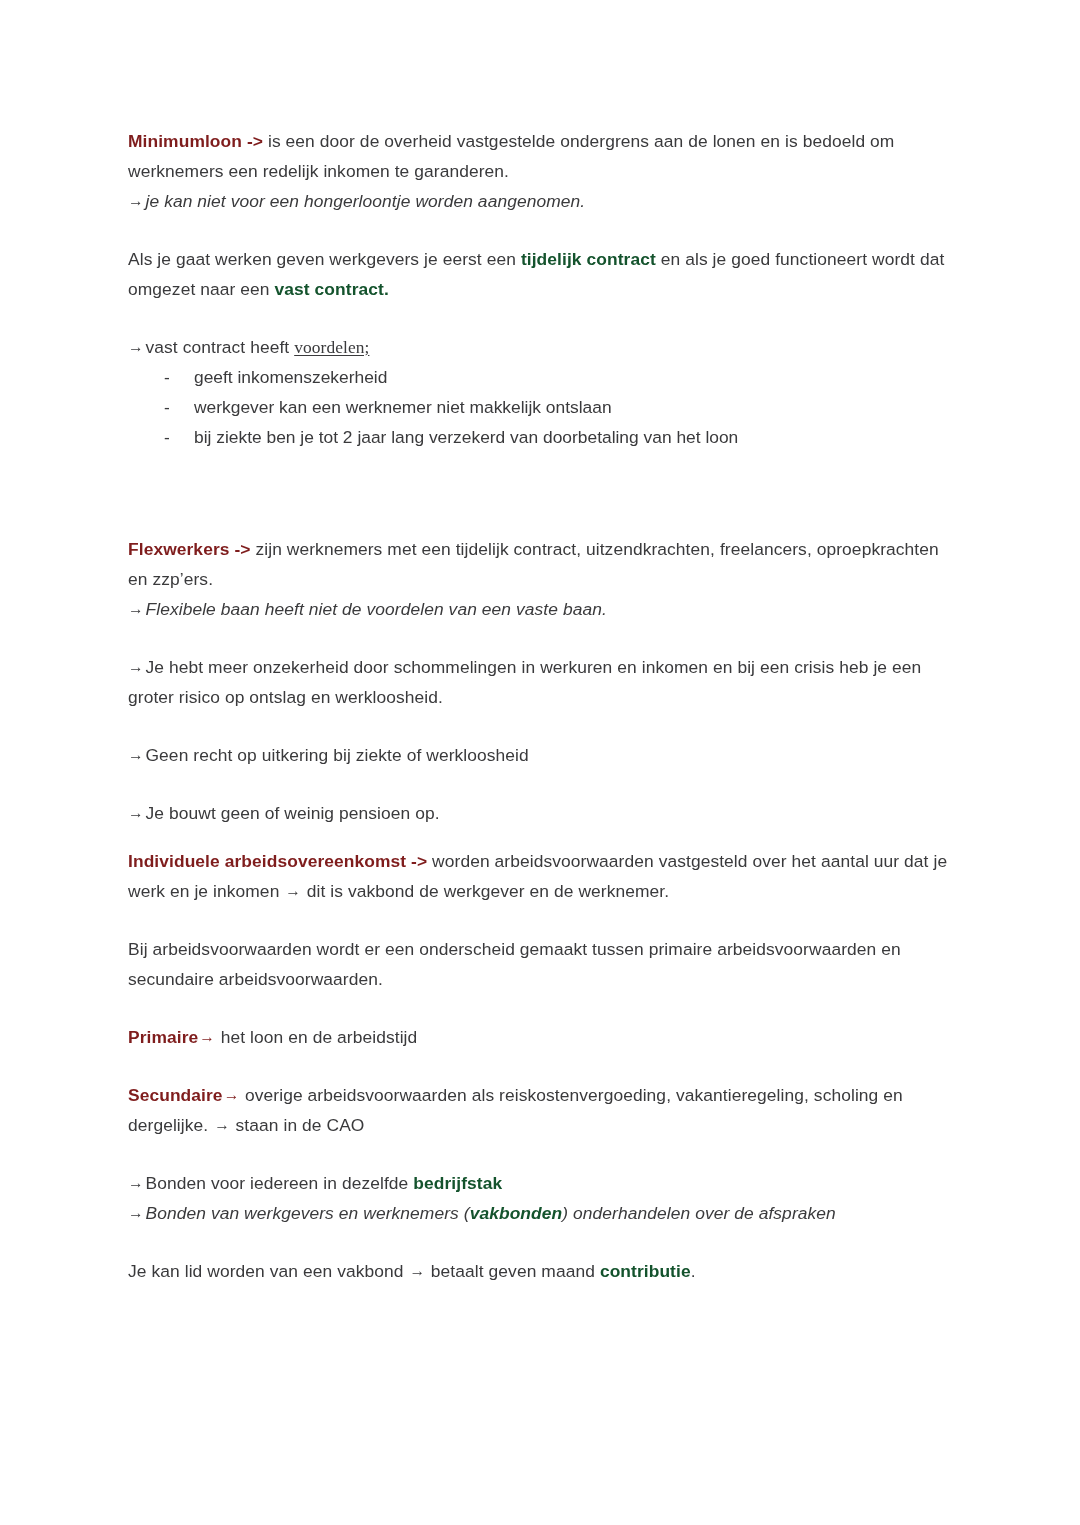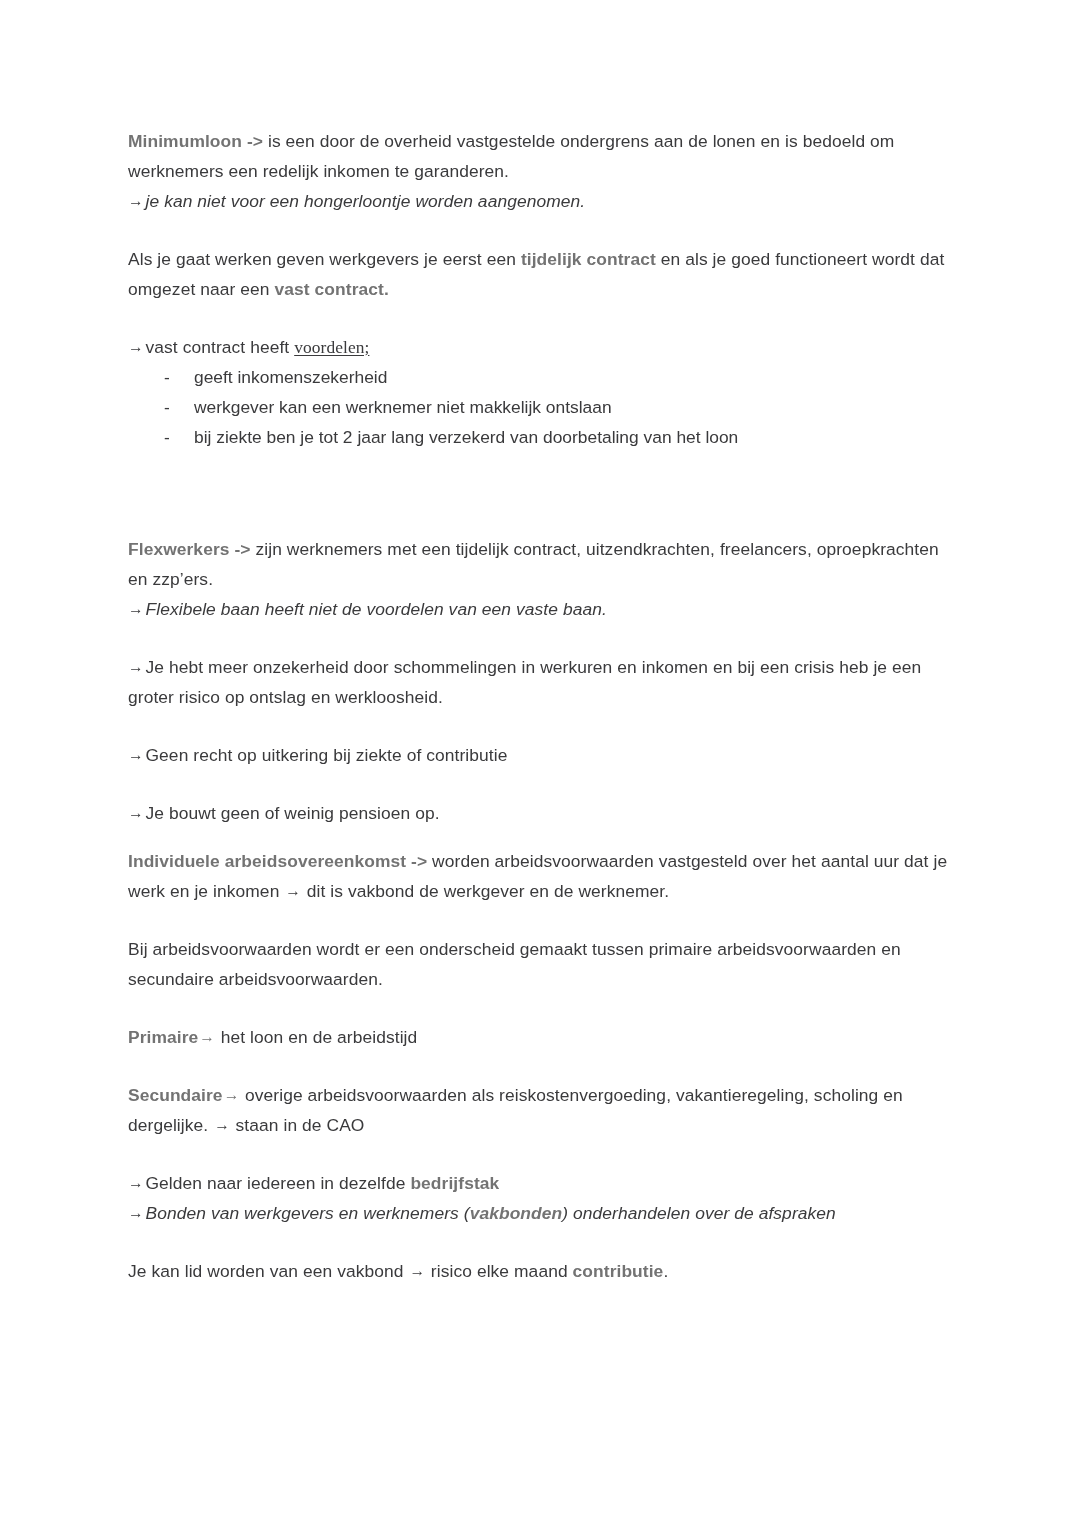--- a/index.html
+++ b/index.html
@@ -45,26 +45,26 @@
   .block + .block {
     margin-top: 0;
     font-style: italic;
   }
 
   .gap-sm  { height: 18px; }
   .gap-md  { height: 28px; }
   .gap-xl  { height: 82px; }
 
   .term {
-    color: #737373;
+    color: #7f1d1d;
     font-weight: bold;
   }
 
   strong.b {
-    color: #737373;
+    color: #14532d;
     font-weight: bold;
   }
 
   .u {
     text-decoration: underline;
     text-underline-offset: 2px;
     font-family: Liberation Serif, serif;
   }
 
   .arrow {
@@ -130,21 +130,21 @@
 
     <p class="block"><span class="term">Flexwerkers -&gt;</span><span> zijn werknemers met een tijdelijk contract, uitzendkrachten, freelancers, oproepkrachten en zzp’ers.</span></p>
     <p class="block"><span class="arrow">→</span><span>Flexibele baan heeft niet de voordelen van een vaste baan.</span></p>
 
     <div class="gap-md"></div>
 
     <p class="block"><span class="arrow">→</span><span>Je hebt meer onzekerheid door schommelingen in werkuren en inkomen en bij een crisis heb je een groter risico op ontslag en werkloosheid.</span></p>
 
     <div class="gap-md"></div>
 
-    <p class="block"><span class="arrow">→</span><span>Geen recht op uitkering bij ziekte of contributie</span></p>
+    <p class="block"><span class="arrow">→</span><span>Geen recht op uitkering bij ziekte of werkloosheid</span></p>
 
     <div class="gap-md"></div>
 
     <p class="block"><span class="arrow">→</span><span>Je bouwt geen of weinig pensioen op.</span></p>
 
     <div class="gap-sm"></div>
 
     <p class="block"><span class="term">Individuele arbeidsovereenkomst -&gt;</span><span> worden arbeidsvoorwaarden vastgesteld over het aantal uur dat je werk en je inkomen </span><span class="arrow-inline">→</span><span> dit is vakbond de werkgever en de werknemer.</span></p>
 
     <div class="gap-md"></div>
@@ -154,21 +154,21 @@
     <div class="gap-md"></div>
 
     <p class="block"><span class="term">Primaire</span><span class="arrow-inline term">→</span><span> het loon en de arbeidstijd</span></p>
 
     <div class="gap-md"></div>
 
     <p class="block"><span class="term">Secundaire</span><span class="arrow-inline term">→</span><span> overige arbeidsvoorwaarden als reiskostenvergoeding, vakantieregeling, scholing en dergelijke. </span><span class="arrow-inline">→</span><span> staan in de CAO</span></p>
 
     <div class="gap-md"></div>
 
-    <p class="block"><span class="arrow">→</span><span>Gelden naar iedereen in dezelfde </span><strong class="b">bedrijfstak</strong></p>
+    <p class="block"><span class="arrow">→</span><span>Bonden voor iedereen in dezelfde </span><strong class="b">bedrijfstak</strong></p>
     <p class="block"><span class="arrow">→</span><span>Bonden van werkgevers en werknemers (</span><strong class="b">vakbonden</strong><span>) onderhandelen over de afspraken</span></p>
 
     <div class="gap-md"></div>
 
-    <p class="block"><span>Je kan lid worden van een vakbond </span><span class="arrow-inline">→</span><span> risico elke maand </span><strong class="b">contributie</strong><span>.</span></p>
+    <p class="block"><span>Je kan lid worden van een vakbond </span><span class="arrow-inline">→</span><span> betaalt geven maand </span><strong class="b">contributie</strong><span>.</span></p>
 
   </div>
 </div>
 
 </body></html>

